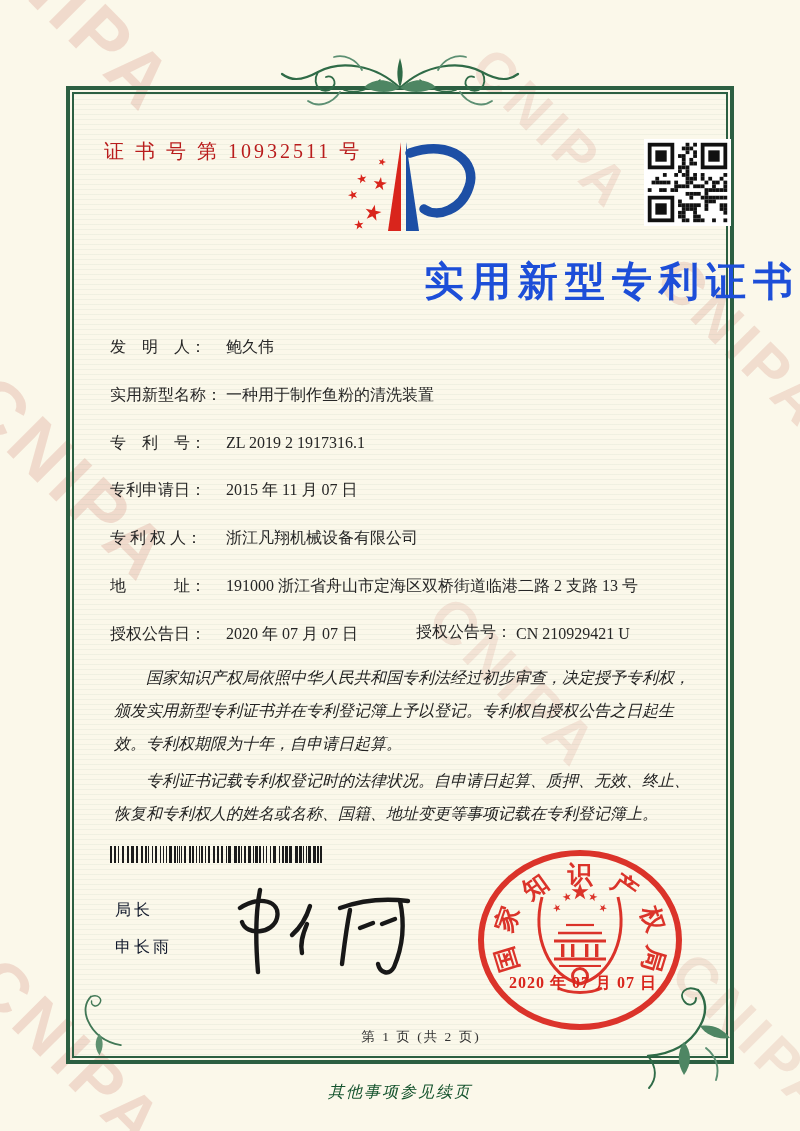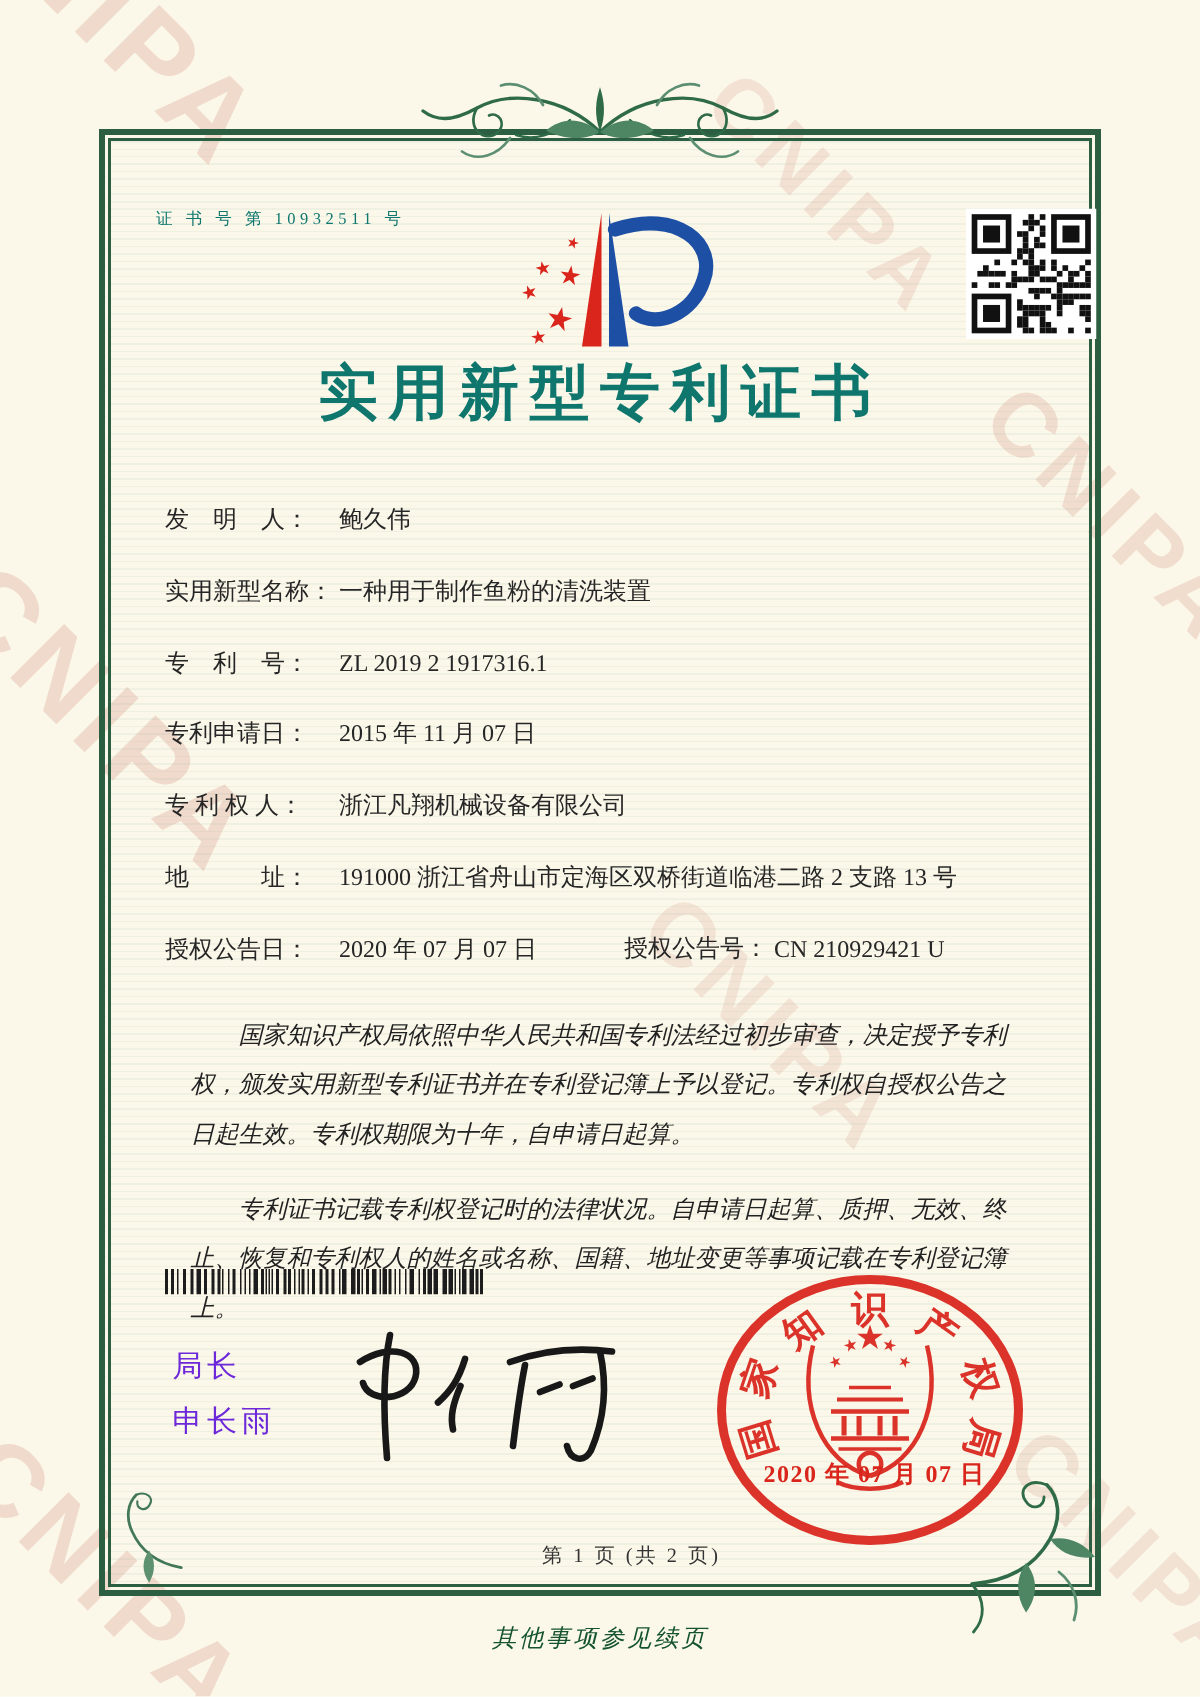--- a/index.html
+++ b/index.html
@@ -34,48 +34,48 @@
       rgba(140,172,152,0.10) 0px, rgba(140,172,152,0.10) 1px,
       rgba(0,0,0,0) 1px, rgba(0,0,0,0) 5px);
   }
   .ornament{position:absolute; z-index:3;}
   .orn-top{left:280px; top:46px; width:240px; height:72px;}
   .orn-br{left:642px; top:982px; width:112px; height:112px;}
   .orn-bl{left:48px; top:988px; width:80px; height:80px;}
   
   .cert-no{
     position:absolute; left:104px; top:138px; z-index:4;
-    font-size:11px; letter-spacing:3px; color:#0f766e;
+    font-size:20px; letter-spacing:3px; color:#b91c1c;
   }
   .logo{position:absolute; left:340px; top:136px; width:140px; height:102px; z-index:4;}
   .qr{position:absolute; left:644px; top:139px; width:87px; height:87px; z-index:4;}
   .title{
-    position:absolute; left:0; top:234px; width:100%; z-index:4;
-    text-align:center; font-size:40px; font-weight:bold; color:#0f766e;
+    position:absolute; left:0; top:254px; width:100%; z-index:4;
+    text-align:right; font-size:40px; font-weight:bold; color:#1d4ed8;
     letter-spacing:7px;
   }
   
   .fields{position:absolute; left:110px; top:336px; width:586px; z-index:4; font-size:16px;}
   .field-row{display:flex; height:47.8px; align-items:flex-start; line-height:1.35;}
   .f-label{flex:0 0 116px; white-space:pre;}
   .f-value{flex:1;}
   .f-value-fixed{flex:0 0 190px;}
   .f-label2{flex:0 0 100px; white-space:pre;font-family:Liberation Mono, monospace;}
   
   .body-text{
     position:absolute; left:110px; top:658px; width:584px; z-index:4;
     font-size:16px; line-height:2.06; font-style:italic; color:#222;
   }
-  .body-text p{margin:17px; text-indent:2em;}
+  .body-text p{margin:4px; text-indent:2em;}
   
   .barcode{position:absolute; left:110px; top:846px; width:214px; height:17px; z-index:4;}
   .signer{
     position:absolute; left:115px; top:893px; z-index:4;
-    font-family:Liberation Sans, sans-serif;
-    font-size:20px; letter-spacing:3px; line-height:37px; color:#6d28d9;
+    font-family:Liberation Mono, monospace;
+    font-size:16px; letter-spacing:3px; line-height:37px; color:#0f172a;
   }
   .signature{position:absolute; left:222px; top:878px; width:212px; height:106px; z-index:4;}
   .seal{position:absolute; left:470px; top:845px; width:220px; height:192px; z-index:5;}
   .seal-date{
     position:absolute; left:497px; top:973px; width:172px; z-index:6;
     text-align:center; font-size:16px; letter-spacing:1px;
     color:#d9251c; font-weight:bold; white-space:nowrap;
   }
   .page-info{
     position:absolute; left:66px; right:66px; top:1028px; z-index:4;

